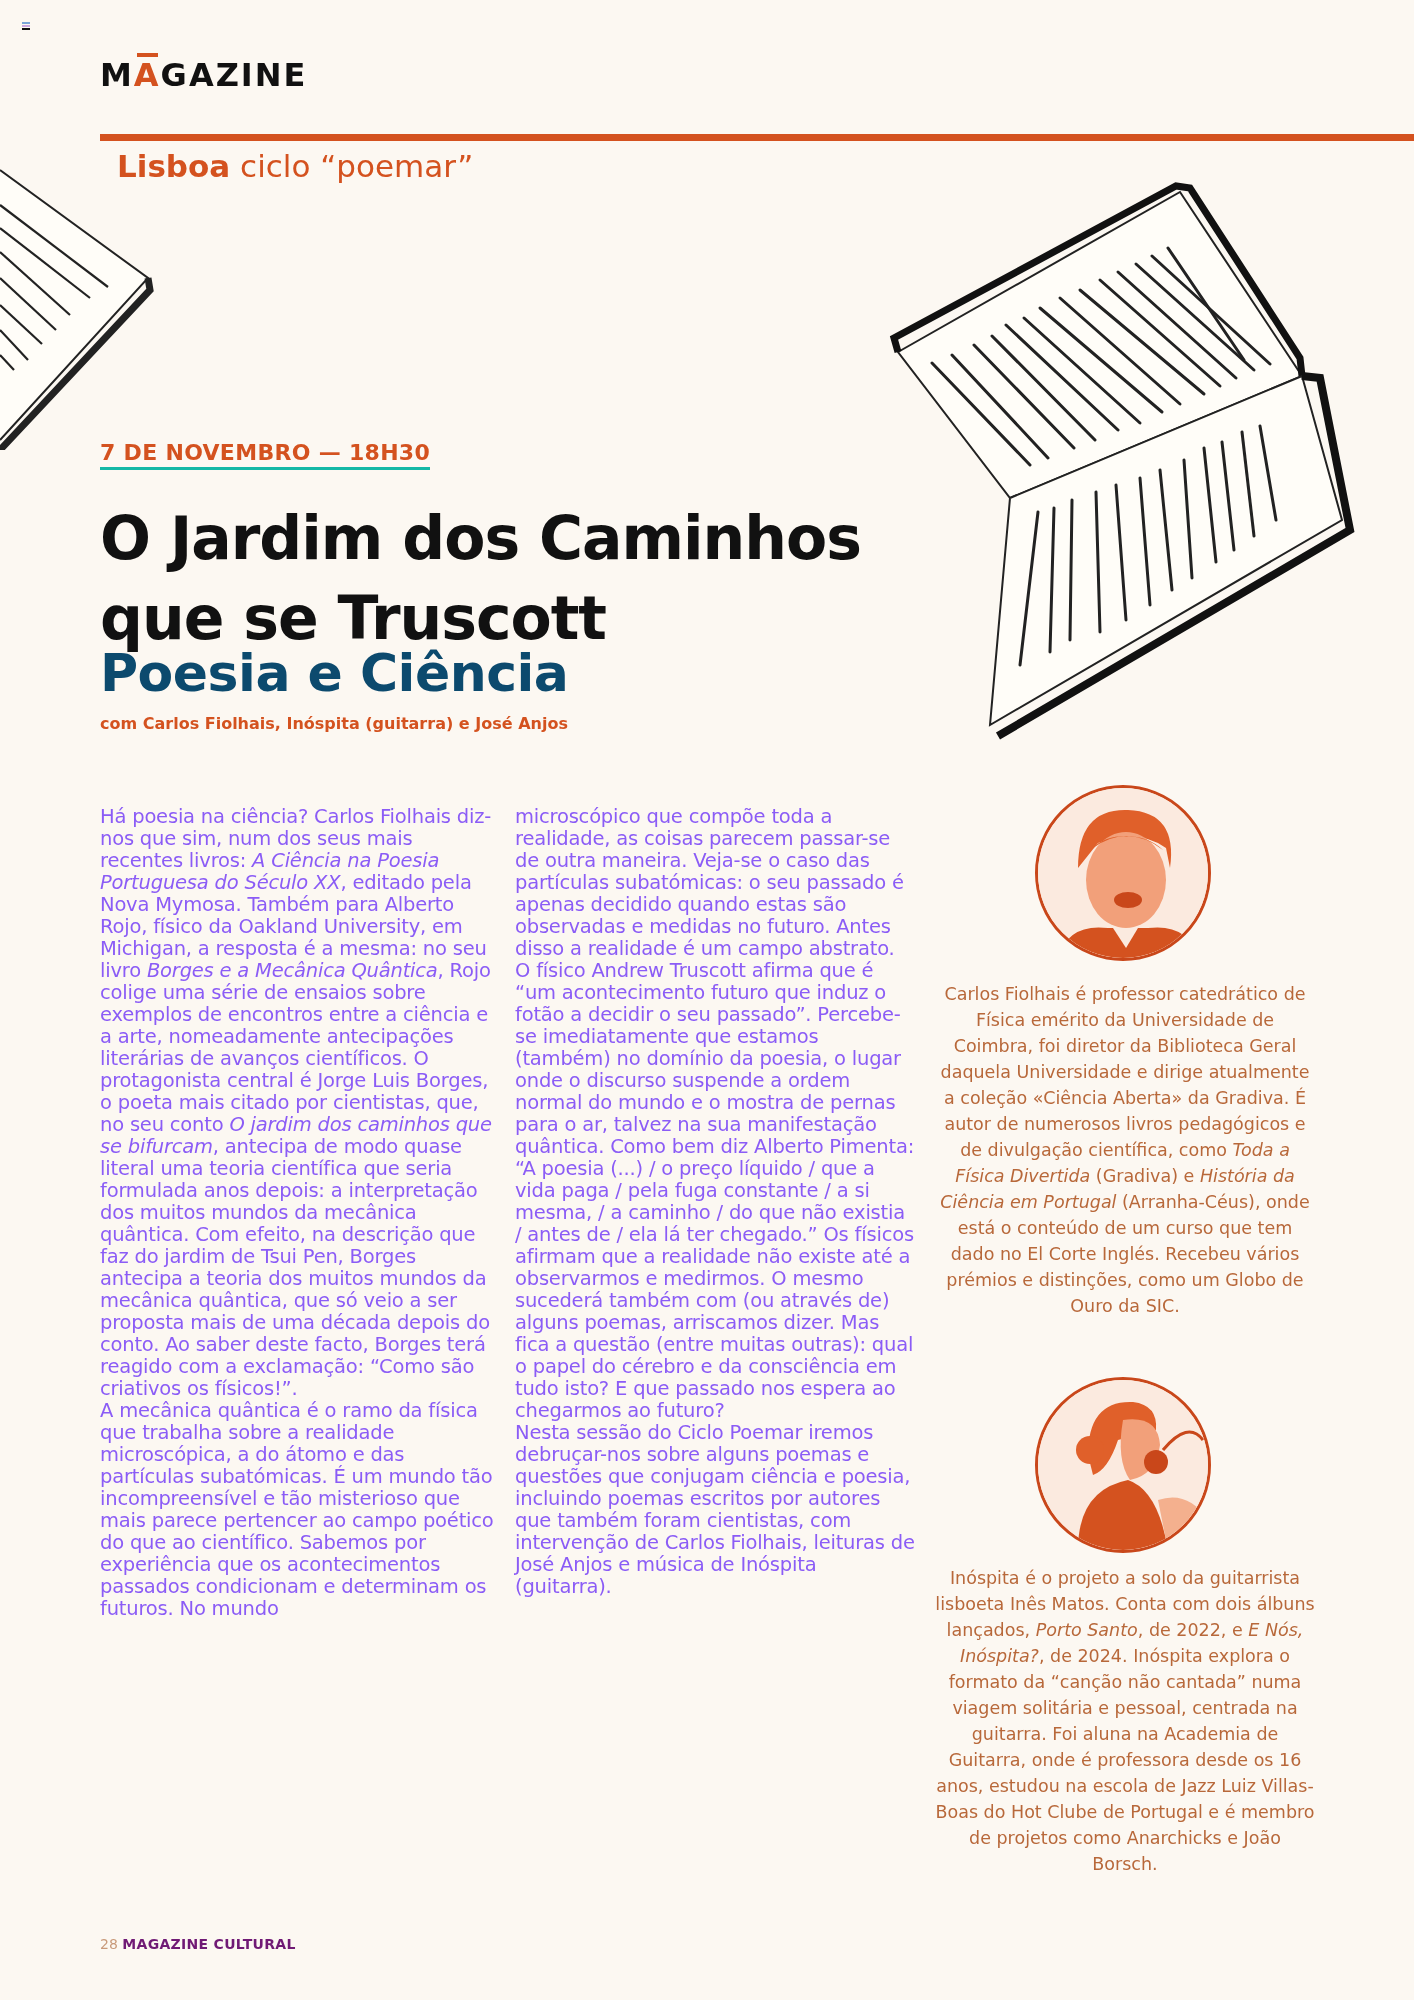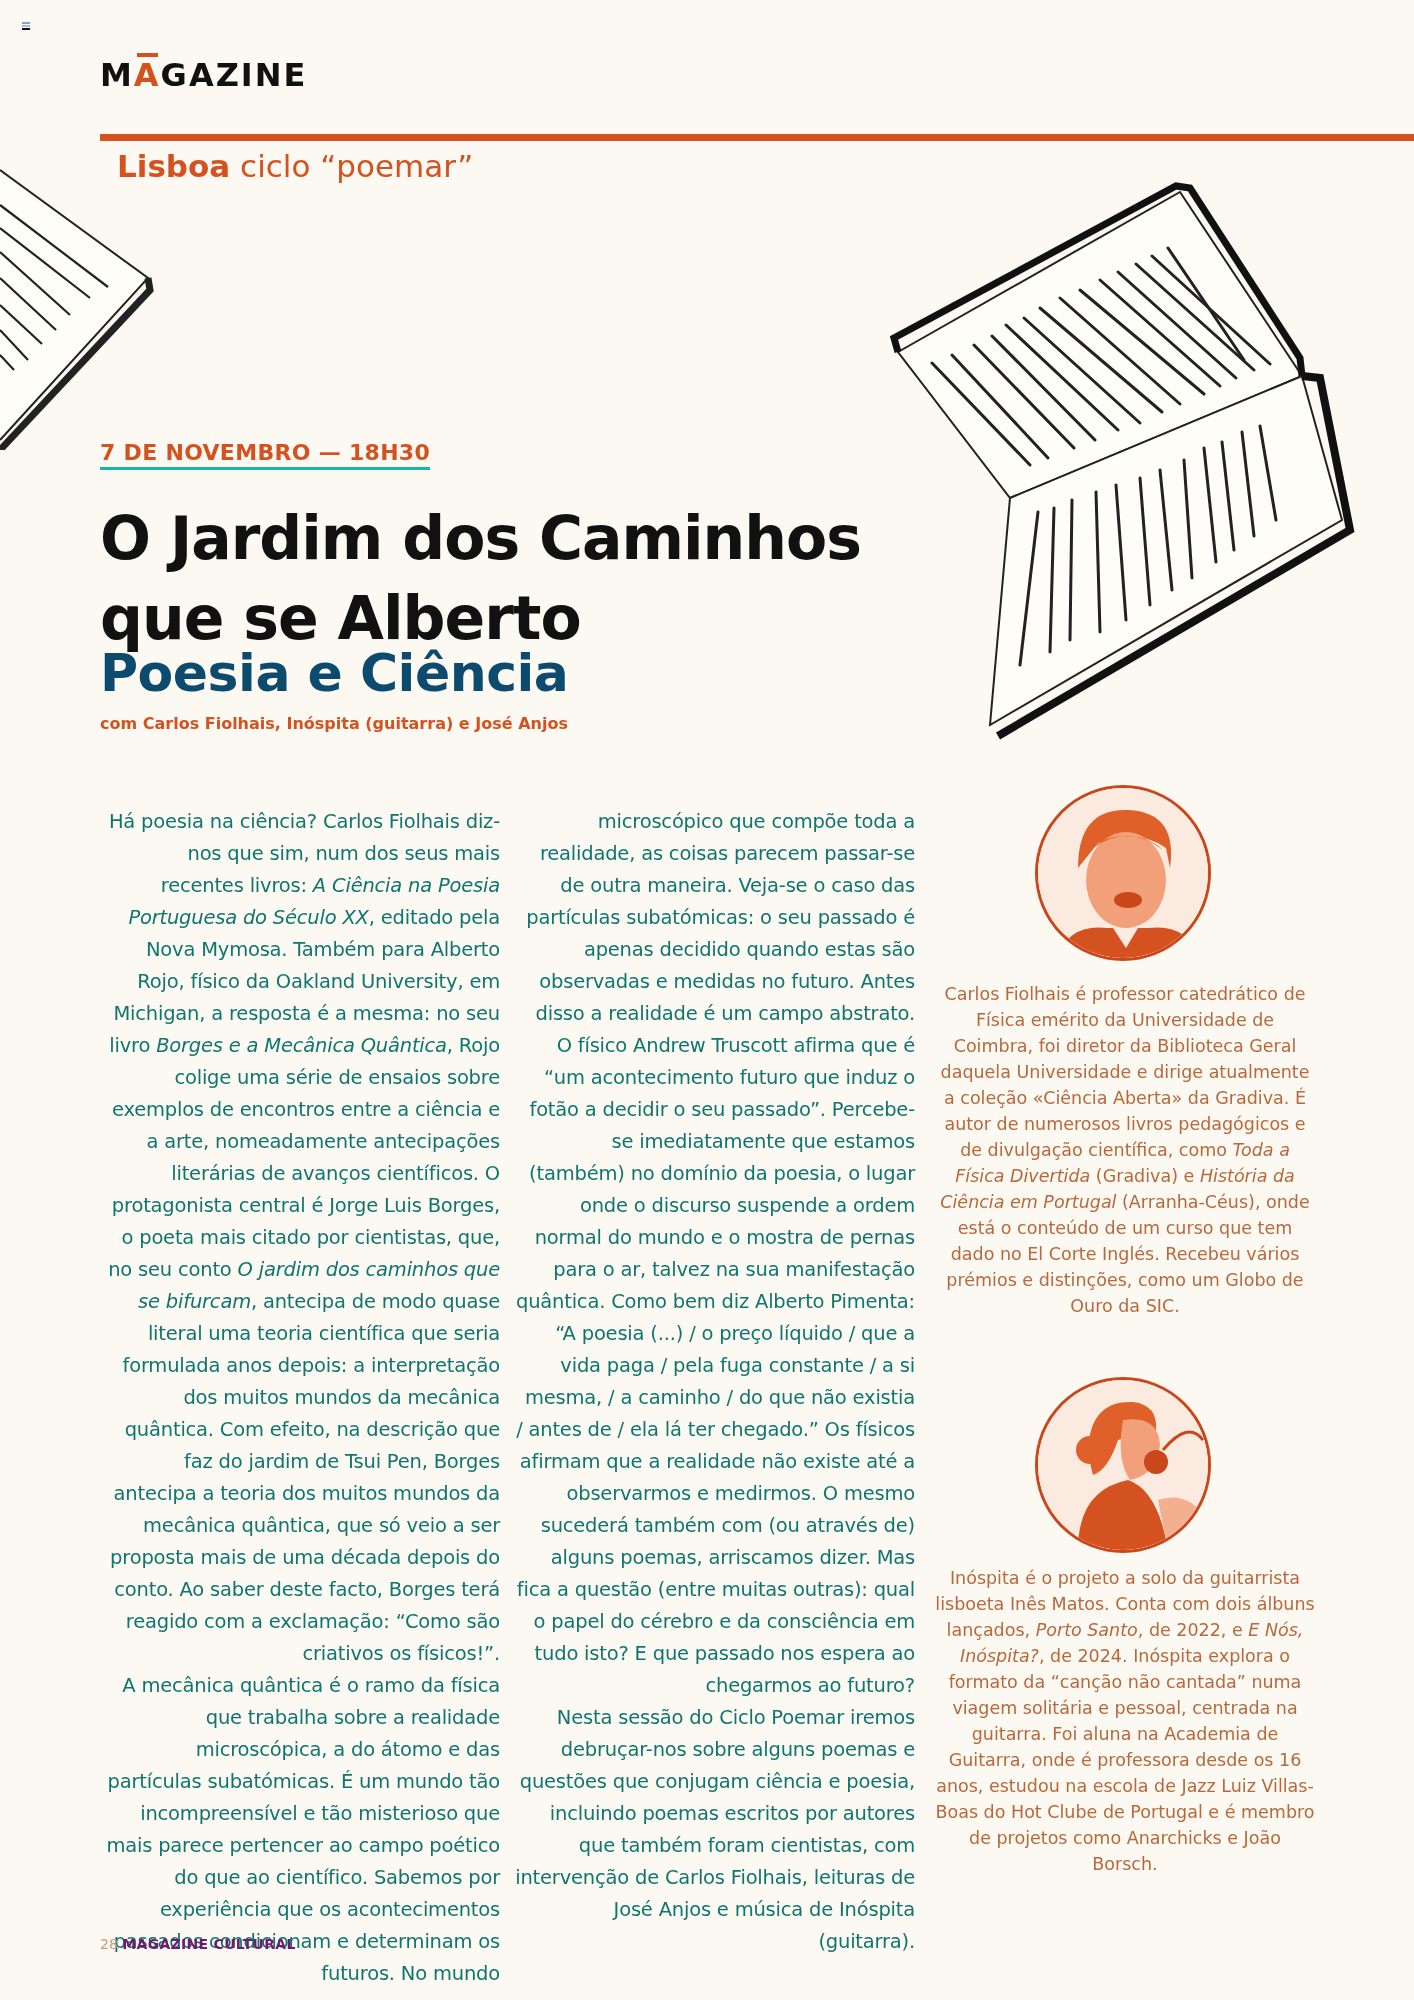--- a/index.html
+++ b/index.html
@@ -45,23 +45,22 @@
     left: 100px; top: 643px; font-family: "DejaVu Sans", sans-serif; font-weight: bold;
     font-size: 52px; color: #0c4a6e; letter-spacing: -0.5px;
   }
   .byline {
     left: 100px; top: 714px; font-family: "DejaVu Sans", sans-serif; font-weight: bold;
     font-size: 16px; color: #d4521f;
   }
 
   .col {
     top: 806px; width: 400px;
-    font-family: "DejaVu Sans", sans-serif; font-size: 19.5px; line-height: 32px; color: #0f766e;
+    font-family: "DejaVu Sans", sans-serif; font-size: 19.5px; line-height: 22px; color: #8b5cf6;
     letter-spacing: -0.2px;
-    text-align: right;
   }
   .col1 { left: 100px; }
   .col2 { left: 515px; }
   .col p { margin: 0; }
   .col i { font-style: italic; }
 
   .portrait {
     width: 170px; height: 170px; border-radius: 50%;
     border: 3px solid #c9471a; background: #fbe9dc; overflow: hidden;
   }
@@ -112,21 +111,21 @@
     <line x1="0" y1="155" x2="42" y2="194"></line>
     <line x1="0" y1="180" x2="28" y2="210"></line>
     <line x1="0" y1="205" x2="14" y2="220"></line>
   </g>
 </svg>
 
 <div class="abs date">7 DE NOVEMBRO — 18H30</div>
 
 <div class="abs title">
   <div>O Jardim dos Caminhos</div>
-  <div>que se Alberto</div>
+  <div>que se Truscott</div>
 </div>
 
 <div class="abs subtitle">Poesia e Ciência</div>
 <div class="abs byline">com Carlos Fiolhais, Inóspita (guitarra) e José Anjos</div>
 
 <svg class="abs book-right" viewBox="0 0 500 570">
   <path d="M18 172 L300 12 L422 196 L130 318 Z" fill="#fffdf8" stroke="#222" stroke-width="2"></path>
   <path d="M18 172 L14 158 L296 6 L310 8 L420 178 L422 196" fill="none" stroke="#111" stroke-width="7"></path>
   <path d="M130 318 L422 196 L462 340 L110 545 Z" fill="#fffdf8" stroke="#222" stroke-width="2"></path>
   <path d="M422 196 L440 198 L470 350 L118 556" fill="none" stroke="#111" stroke-width="8"></path>

